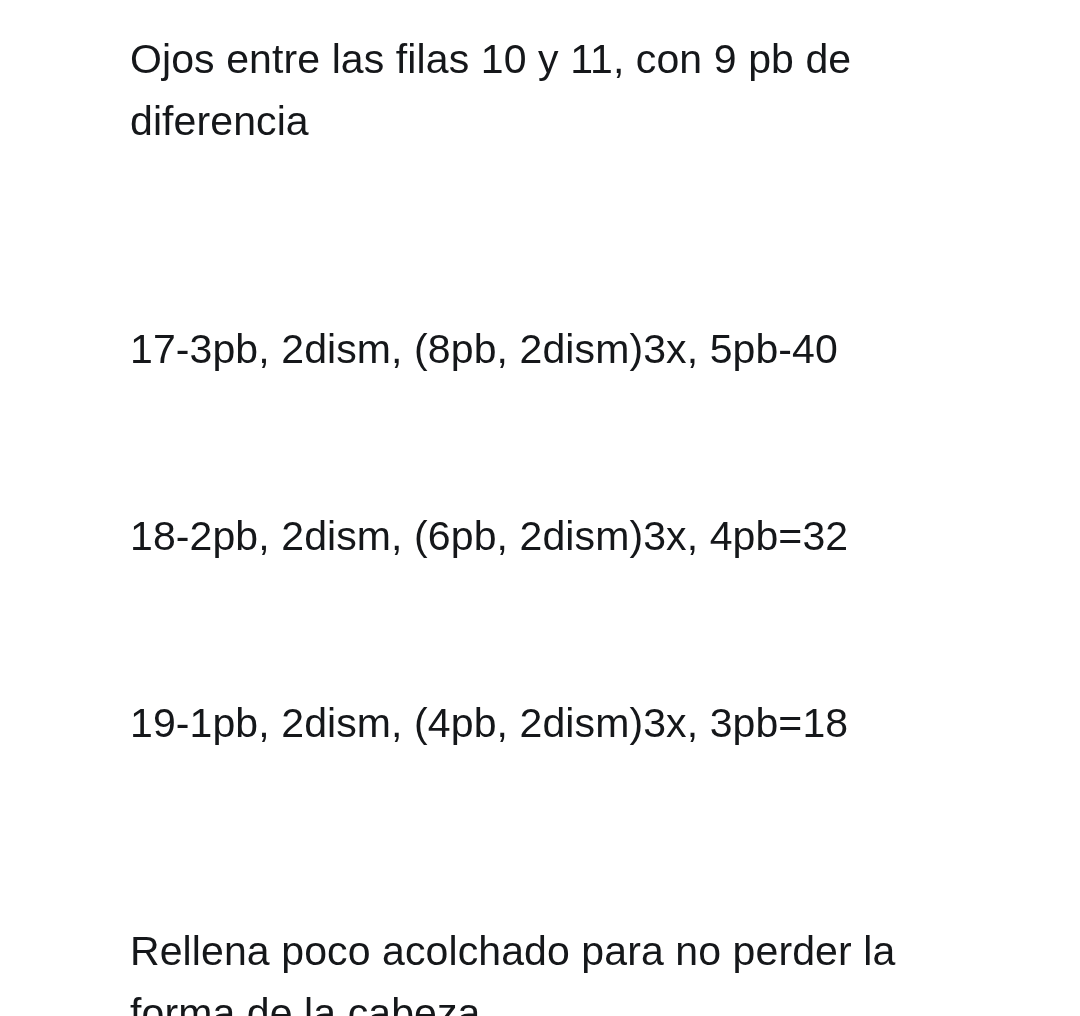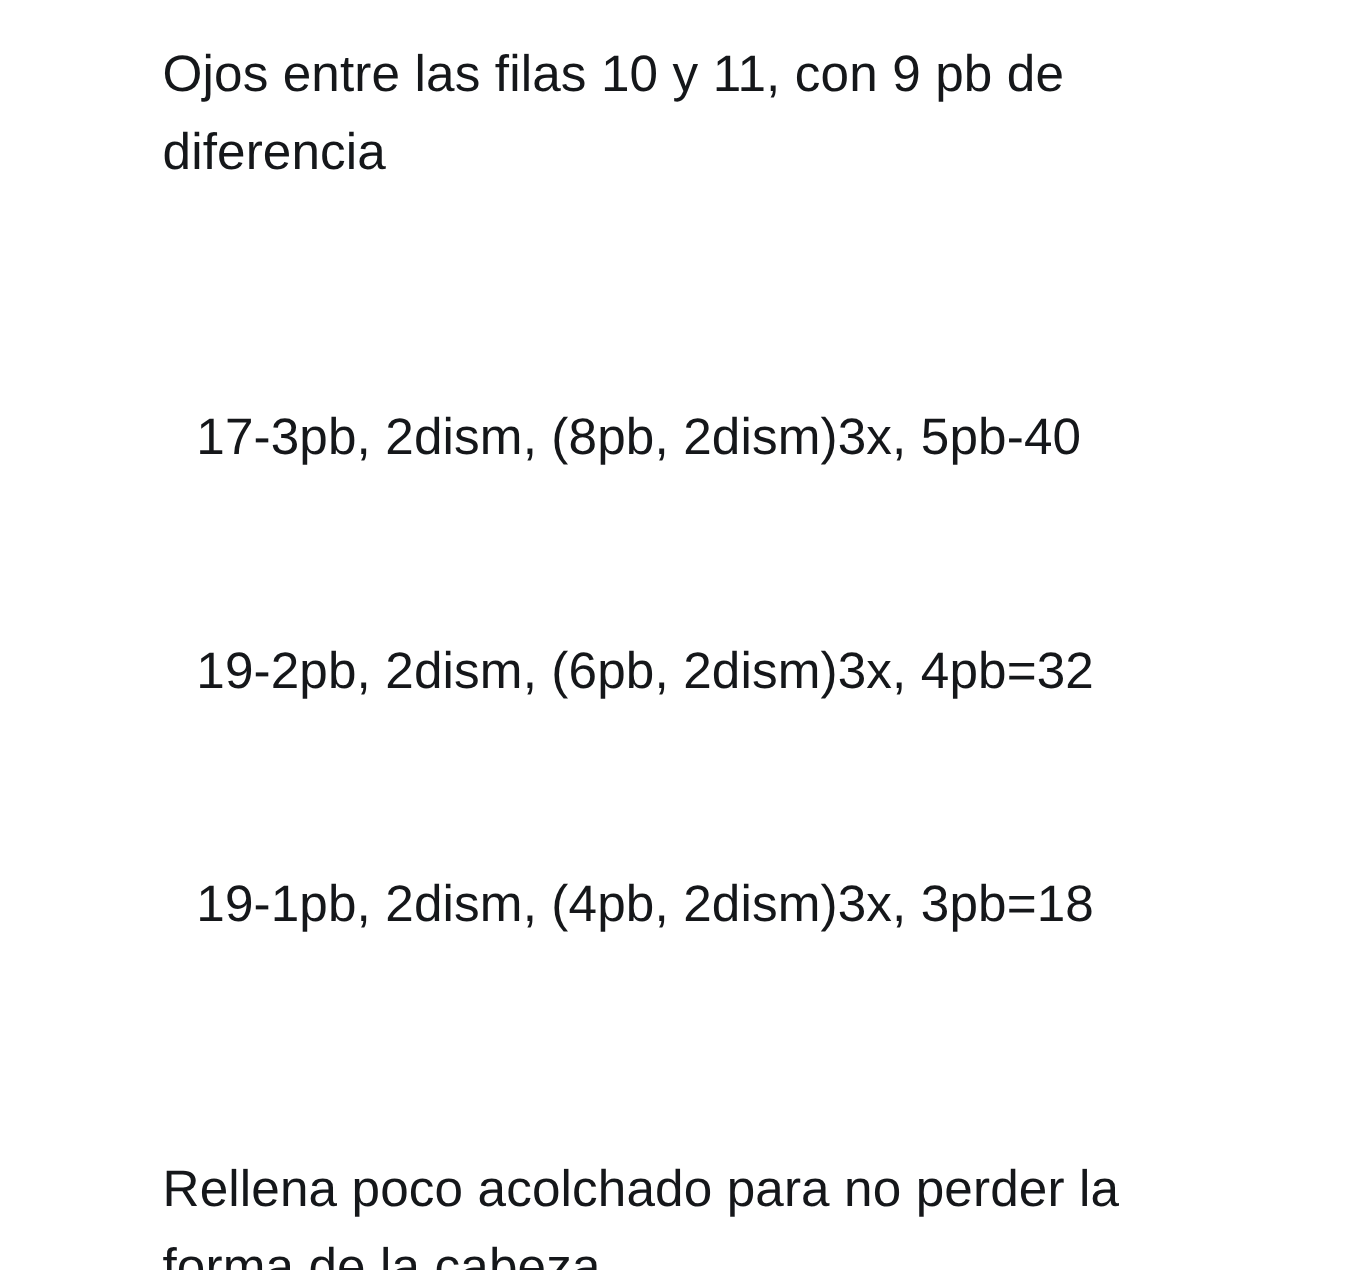--- a/index.html
+++ b/index.html
@@ -32,31 +32,30 @@
   }
   .para + .para {
     margin-top: 41px;
   }
   .block-lines .line {
     font-size: 41px;
     line-height: 1.52;
     letter-spacing: 0.1px;
     color: #15171a;
     white-space: pre-wrap;
-    margin-left: 27px;
   }
 </style>
 </head>
 <body>
 
 <div class="page">
 
   <p class="para">Ojos entre las filas 10 y 11, con 9 pb de diferencia</p>
 
   <div class="para block-lines">
     <div class="line">17-3pb, 2dism, (8pb, 2dism)3x, 5pb-40</div>
-    <div class="line">19-2pb, 2dism, (6pb, 2dism)3x, 4pb=32</div>
+    <div class="line">18-2pb, 2dism, (6pb, 2dism)3x, 4pb=32</div>
     <div class="line">19-1pb, 2dism, (4pb, 2dism)3x, 3pb=18</div>
   </div>
 
   <p class="para">Rellena poco acolchado para no perder la forma de la cabeza.</p>
 
 </div>
 
 </body></html>

